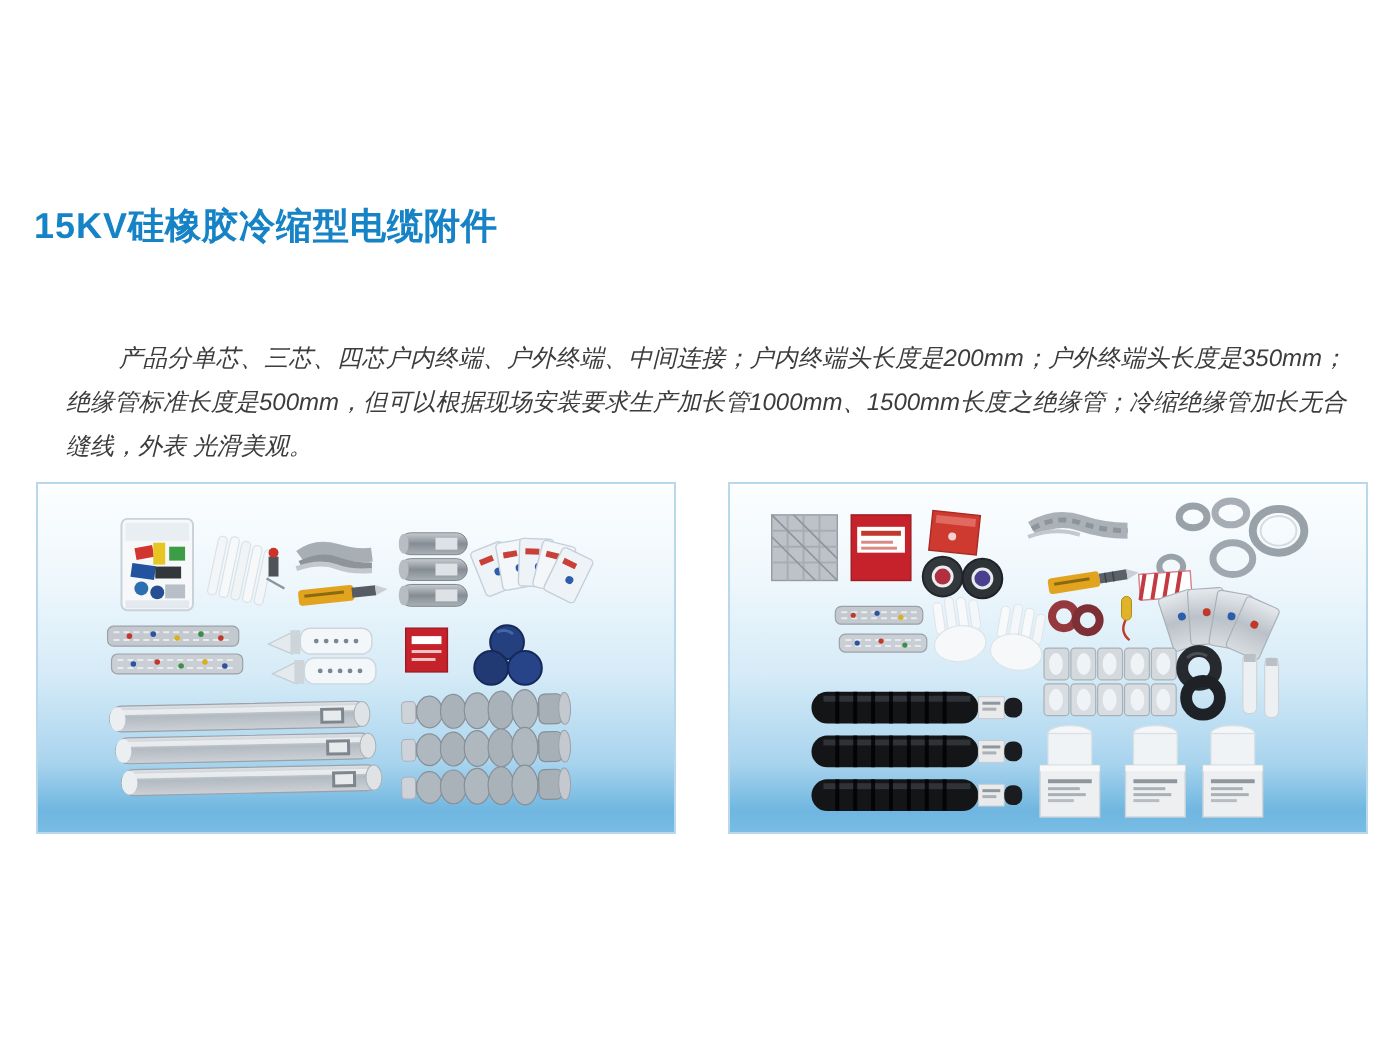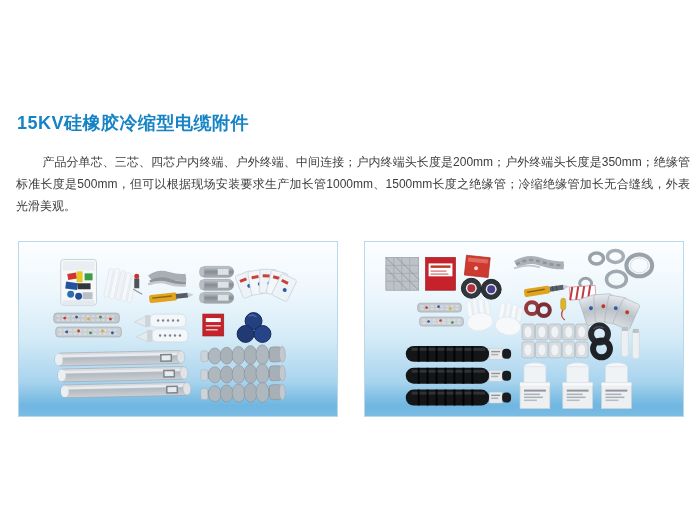--- a/index.html
+++ b/index.html
@@ -1,28 +1,28 @@
 <!DOCTYPE html>
 <html><head>
 <meta charset="utf-8">
 <style>
   html,body{margin:0;padding:0;}
   body{
     width:700px;height:525px;position:relative;background:#ffffff;overflow:hidden;
     font-family:"Liberation Sans","DejaVu Sans",sans-serif;
   }
   .page-title{
-    position:absolute;left:17px;top:111px;margin:0;
+    position:absolute;left:17px;top:101px;margin:0;
     font-size:18px;font-weight:bold;color:#1583c5;letter-spacing:.5px;
   }
   .desc{
     position:absolute;left:16px;top:151px;width:674px;
     font-size:12px;line-height:22px;color:#3c3c3c;text-align:justify;
   }
-  .desc p{margin:0;text-indent:2.2em;}
+  .desc p{margin:17px;text-indent:2.2em;font-style:italic;}
   .panels{
     position:absolute;left:18px;top:241px;width:666px;height:176px;
     display:flex;gap:26px;
   }
   .panel{
     margin:0;flex:1;height:174px;border:1px solid #b9d8ec;box-sizing:content-box;
     background:linear-gradient(180deg,#fcfeff 0%,#eef7fc 28%,#d5ebf7 55%,#a9d4ee 80%,#6fb6e0 94%,#79bce4 100%);
   }
   .panel svg{display:block;width:100%;height:100%;}
 </style>

